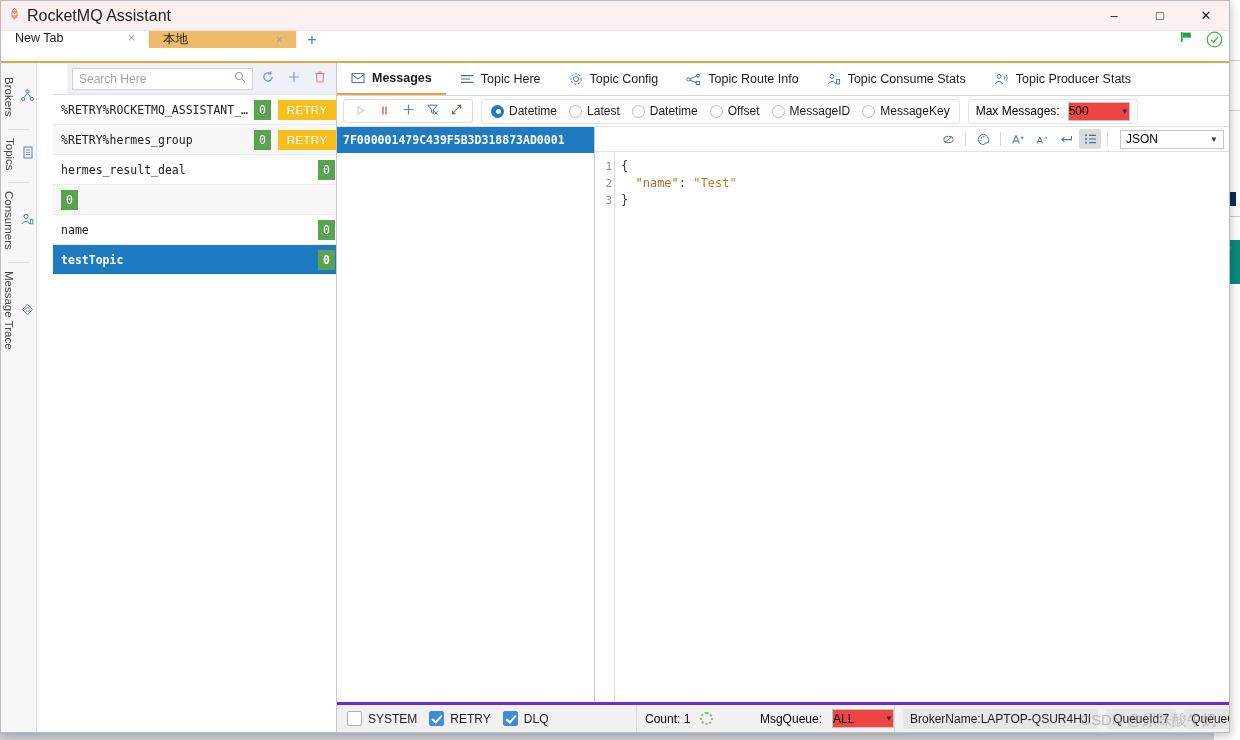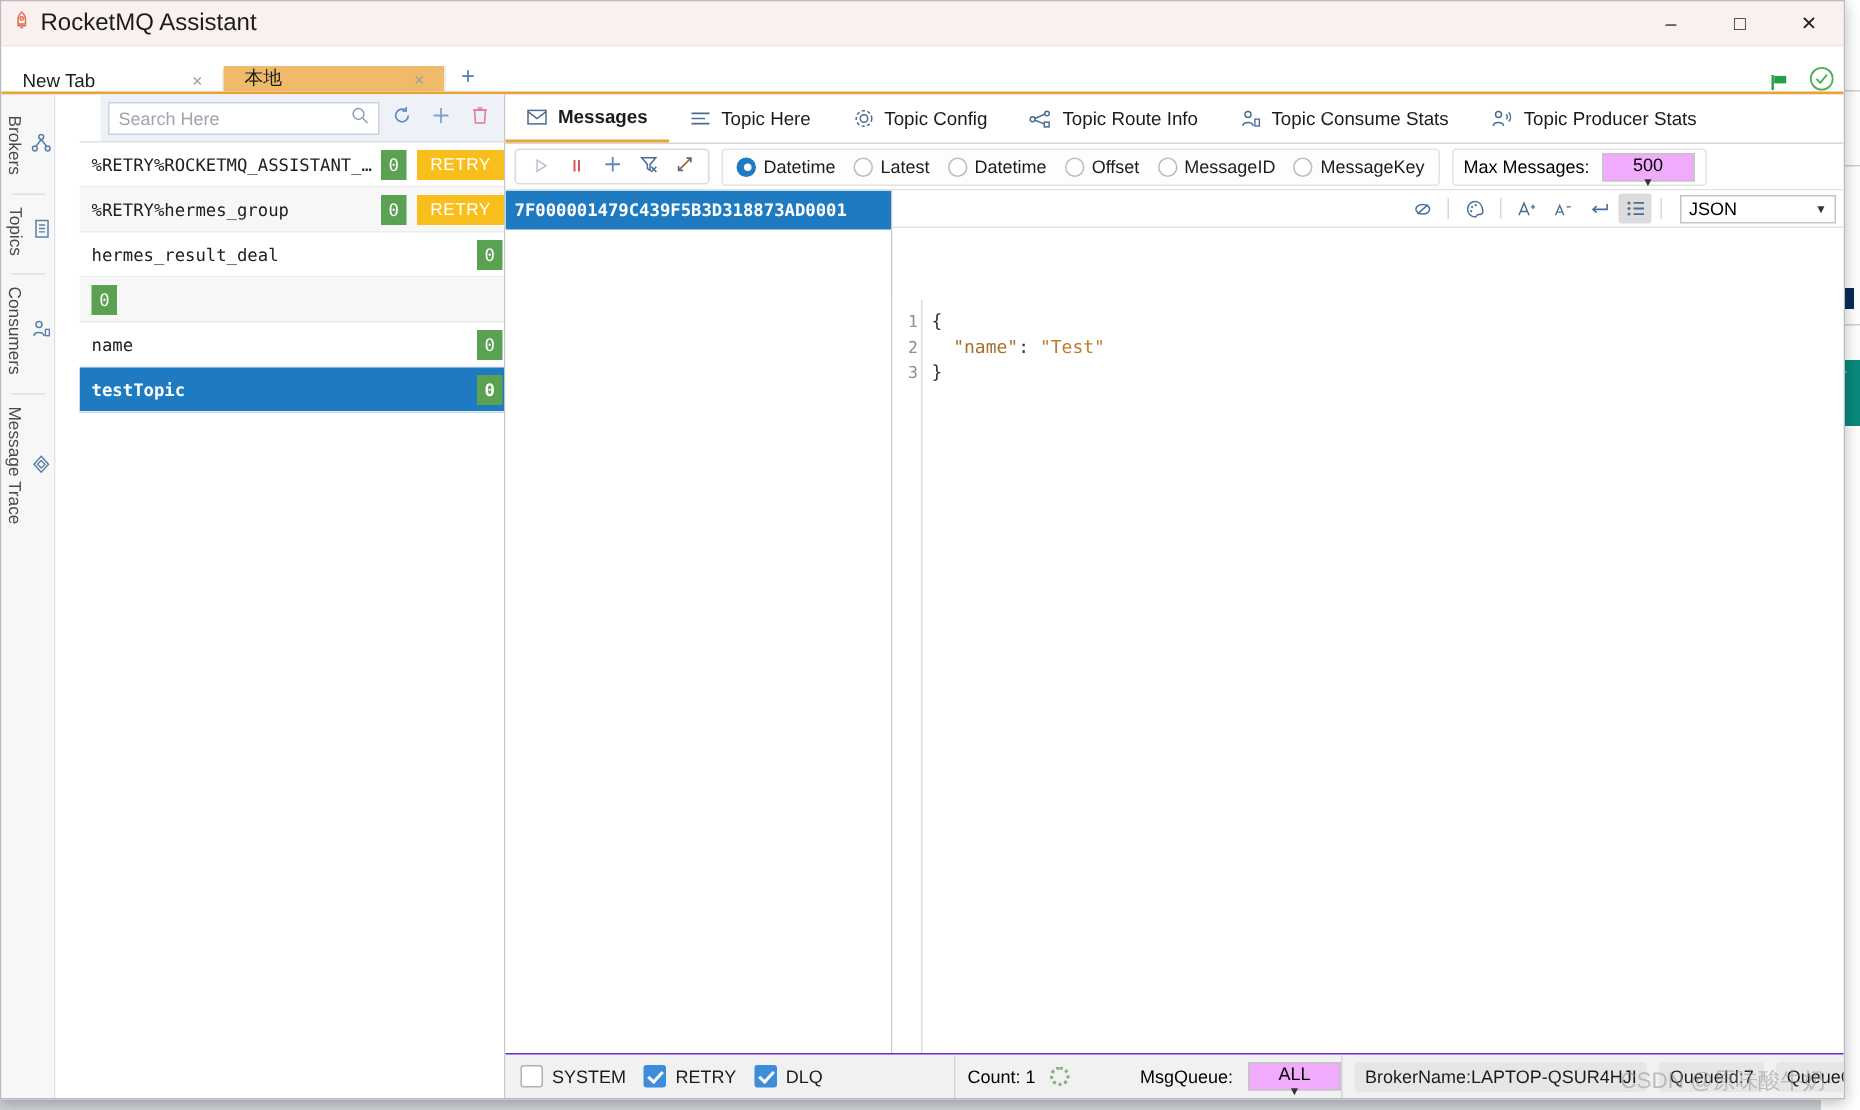--- a/index.html
+++ b/index.html
@@ -39,21 +39,21 @@
   #titlebar .app-icon { width: 26px; text-align: center; color: #e06c4f; font-size: 13px; }
   #titlebar .app-title { font-size: 16px; color: #1c1c1c; }
   #titlebar .spacer { flex: 1; }
   .winbtn {
     width: 46px; height: 30px; display: flex; align-items: center; justify-content: center;
     color: #1c1c1c; font-size: 13px; cursor: default;
   }
 
   
   #tabbar {
-    height: 32px; background: #ffffff; display: flex; align-items: flex-end;
+    height: 32px; background: #ffffff; display: flex; align-items: flex-start;
     border-bottom: 2px solid #e8a33d; flex: none;
   }
   .wtab {
     min-width: 148px; display: flex; align-items: center; padding: 0 10px 0 14px;
     font-size: 12.5px; color: #1c1c1c; border-right: 1px solid #efefef;
   }
   .wtab .lbl { flex: 1; }
   .wtab .x { color: #9aa0a6; font-size: 12px; padding: 0 3px; }
   .wtab.active { background: #efbb6a; }
   #tab-add { width: 30px; display: flex; align-items: center; justify-content: center;
@@ -139,34 +139,34 @@
                  border-radius: 3px; height: 25px; padding: 0 9px; background: #fdfdfd; }
   .radio { display: flex; align-items: center; gap: 5px; font-size: 12px; color: #1c1c1c; }
   .radio .dot { width: 13px; height: 13px; border-radius: 50%; border: 1px solid #bcbcbc; background: #fff;
                 display: inline-block; position: relative; }
   .radio.on .dot { border-color: #1f7bc1; background: #1f7bc1; }
   .radio.on .dot::after { content: ""; position: absolute; left: 3.5px; top: 3.5px;
                           width: 5px; height: 5px; border-radius: 50%; background: #fff; }
 
   .maxmsg { display: flex; align-items: center; gap: 8px; border: 1px solid #e4e4e4; border-radius: 3px;
             height: 25px; padding: 0 7px; font-size: 12px; background: #fdfdfd; }
-  .mini-select { width: 62px; height: 19px; border: 1px solid #c4c4c4; background: #f0abfc; display: flex;
-                 align-items: center; padding: 0 12px; font-size: 12px; flex-direction: column; }
+  .mini-select { width: 62px; height: 19px; border: 1px solid #c4c4c4; background: #ef4444; display: flex;
+                 align-items: center; padding: 0 0; font-size: 12px; }
   .mini-select .v { flex: 1; }
   .mini-select .caret { color: #333; font-size: 8px; }
 
   
   #split { flex: 1; display: flex; min-height: 0; }
 
   #msglist { width: 258px; border-right: 1px solid #c9c9c9; background: #fff; flex: none; overflow: hidden; }
   .msg-row { height: 26px; display: flex; align-items: center; padding: 0 6px;
              font-family: "DejaVu Sans Mono", monospace; font-size: 11.5px; }
   .msg-row.selected { background: #1f7bc1; color: #fff; font-weight: bold; }
 
-  #viewer { flex: 1; display: flex; flex-direction: column; min-width: 0; background: #fff; gap: 48px; }
+  #viewer { flex: 1; display: flex; flex-direction: column; min-width: 0; background: #fff; }
   #viewer-toolbar { height: 25px; display: flex; align-items: center; justify-content: flex-end;
                     gap: 2px; padding: 0 5px; border-bottom: 1px solid #e2e2e2; flex: none; }
   .vt-btn { width: 22px; height: 20px; display: flex; align-items: center; justify-content: center;
             color: #4a6d96; font-size: 12px; }
   .vt-btn.active { background: #dcdcdc; border-radius: 2px; }
   .vt-sep { width: 1px; height: 14px; background: #d8d8d8; margin: 0 4px; }
   #fmt-select { width: 104px; height: 19px; border: 1px solid #c4c4c4; background: #fff;
                 display: flex; align-items: center; padding: 0 5px; font-size: 12px; margin-left: 6px; }
   #fmt-select .v { flex: 1; }
   #fmt-select .caret { font-size: 8px; color: #333; }
@@ -174,21 +174,21 @@
   #editor { flex: 1; display: flex; min-height: 0; font-family: "DejaVu Sans Mono", monospace;
             font-size: 12px; line-height: 17px; }
   #gutter { width: 20px; text-align: right; padding: 6px 2px 0 0; color: #8f8f8f; font-size: 11px;
             border-right: 1px solid #dcdcdc; background: #fff; flex: none; }
   #code { flex: 1; padding: 6px 0 0 6px; color: #333; white-space: pre; }
   .j-punct { color: #333; }
   .j-key { color: #a3702b; }
   .j-str { color: #c07a2a; }
 
   
-  #statusbar { height: 30px; background: #f1f1f1; border-top: 1px solid #6d28d9;
+  #statusbar { height: 30px; background: #f1f1f1; border-top: 3px solid #6d28d9;
                display: flex; align-items: center; flex: none; position: relative; }
   #status-left { width: 300px; display: flex; align-items: center; gap: 12px; padding-left: 10px;
                  border-right: 1px solid #d8d8d8; height: 100%; }
   .chk { display: flex; align-items: center; gap: 6px; font-size: 12px; color: #1c1c1c; }
   .chk .box { width: 15px; height: 15px; border: 1px solid #aab1b8; background: #fff; border-radius: 2px;
               display: inline-block; position: relative; }
   .chk.on .box { background: #3d8ddb; border-color: #3d8ddb; }
   .chk.on .box::after { content: ""; position: absolute; left: 4px; top: 1px; width: 4px; height: 8px;
                         border: solid #fff; border-width: 0 2px 2px 0; transform: rotate(42deg); }
   #status-mid { width: 258px; display: flex; align-items: center; gap: 10px; padding-left: 8px;

